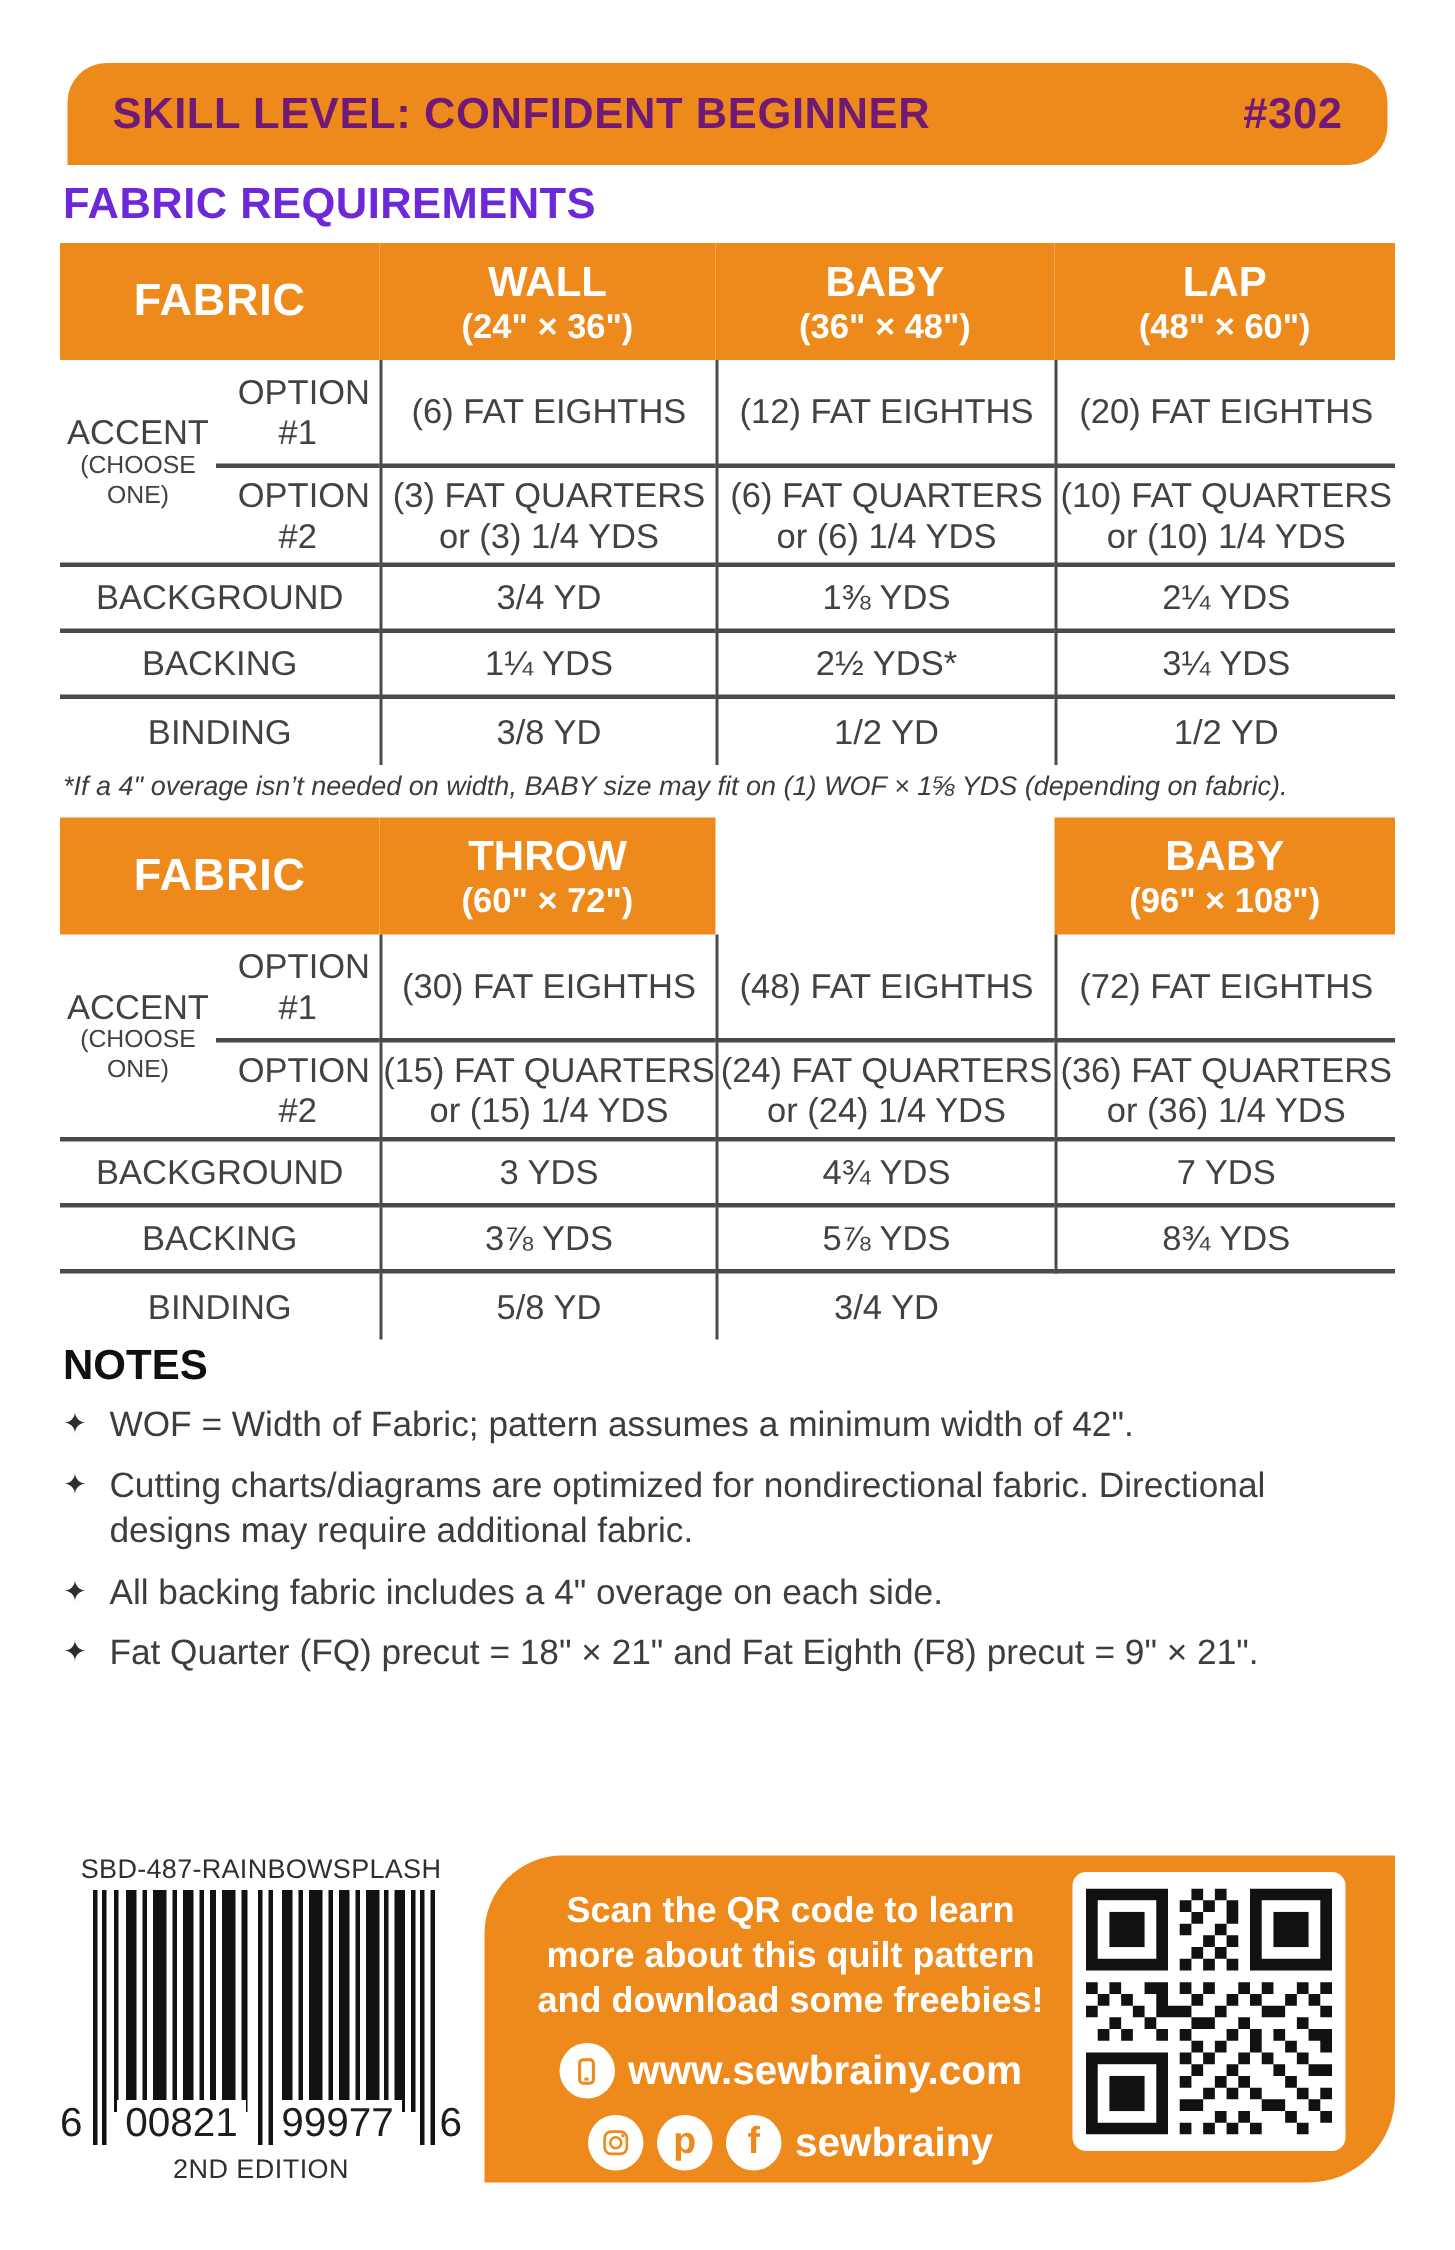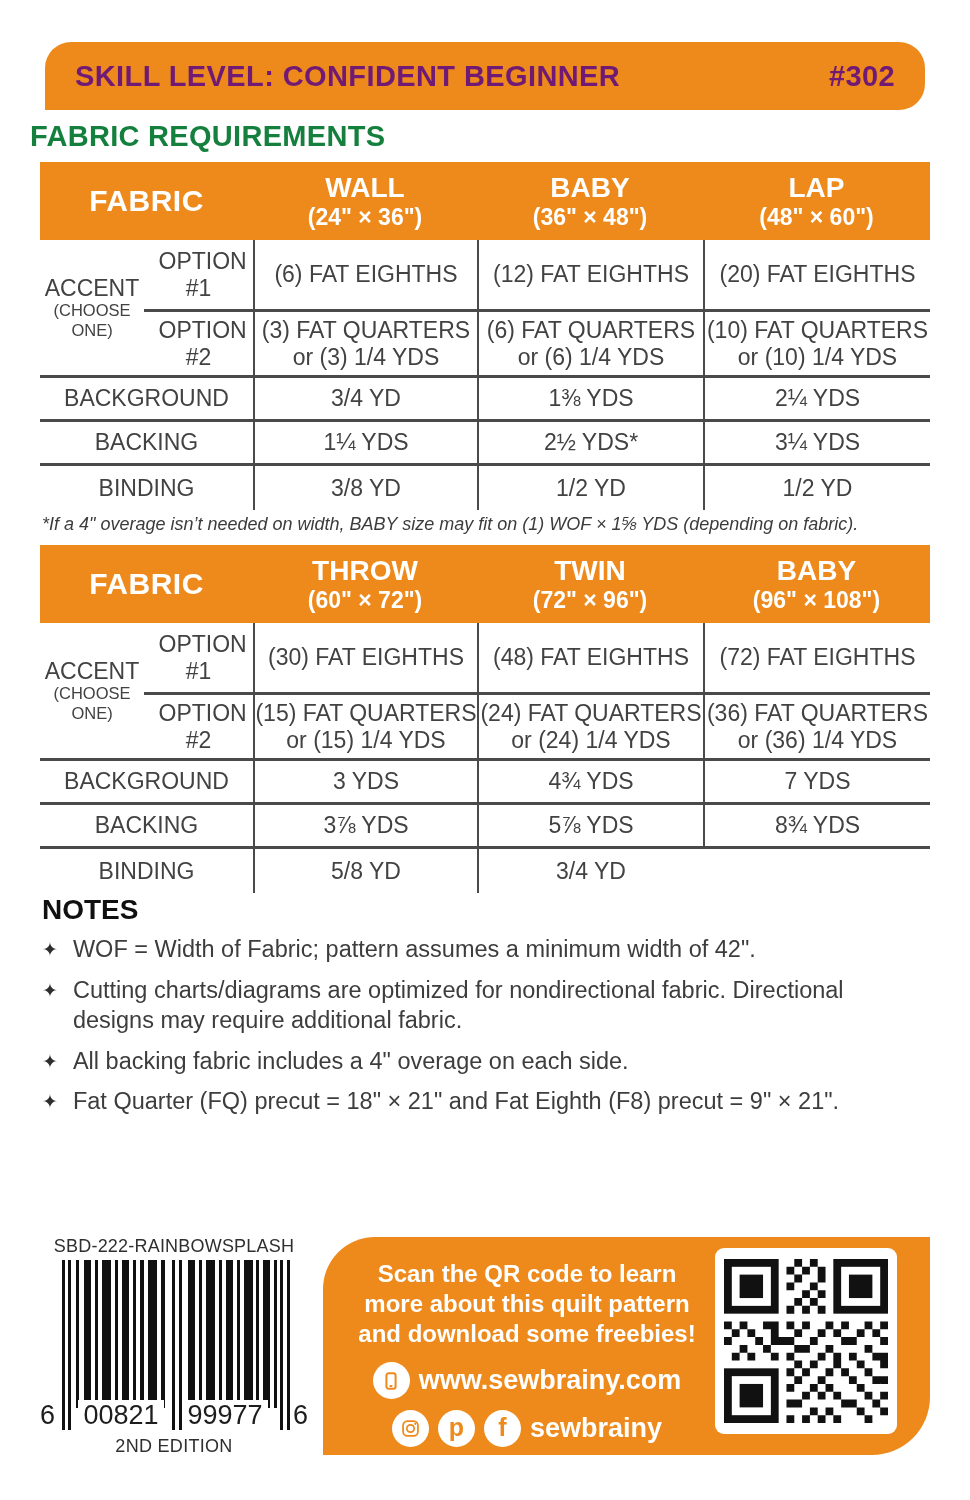--- a/index.html
+++ b/index.html
@@ -11,22 +11,22 @@
   body{margin:0;background:#ffffff;}
   .page{position:relative;width:970px;height:1500px;background:#fff;
         font-family:"Liberation Sans",sans-serif;overflow:hidden;}
 
   
   .skill-bar{position:absolute;left:45px;top:42px;width:880px;height:68px;
     background:var(--orange);border-radius:26px 26px 26px 0;
     display:flex;align-items:center;justify-content:space-between;
     padding:0 30px;color:#701a75;font-weight:bold;font-size:29px;letter-spacing:.4px;}
 
-  .section-title{position:absolute;left:30px;top:120px;font-size:29px;
-    font-weight:bold;color:#15803d;letter-spacing:.3px;}
+  .section-title{position:absolute;left:42px;top:120px;font-size:29px;
+    font-weight:bold;color:#6d28d9;letter-spacing:.3px;}
 
   
   .ftable{position:absolute;left:40px;width:890px;display:grid;
     grid-template-columns:104px 109px 224px 226px 227px;
     grid-template-rows:78px 72px 66px 44px 44px 44px;}
   .t1{top:162px;}
   .t2{top:545px;}
   .cell{display:flex;flex-direction:column;align-items:center;justify-content:center;
     text-align:center;color:#424242;font-size:23px;line-height:1.14;}
   .hdr{background:var(--orange);color:#fff;font-weight:bold;}
@@ -148,24 +148,20 @@
   </div>
 
   <div class="footnote">*If a 4" overage isn’t needed on width, BABY size may fit on (1) WOF × 1⅝ YDS (depending on fabric).</div>
 
   <div class="ftable t2">
     <div class="cell hdr hdr-fabric" style="grid-area:1/1/2/3">FABRIC</div>
     <div class="cell hdr hdr-size" style="grid-area:1/3/2/4">
       <span class="nm">THROW</span>
       <span class="dm">(60" × 72")</span>
     </div>
-    <div class="cell hdr hdr-size" style="grid-area:1/4/2/5">
-      <span class="nm">TWIN</span>
-      <span class="dm">(72" × 96")</span>
-    </div>
     <div class="cell hdr hdr-size" style="grid-area:1/5/2/6">
       <span class="nm">BABY</span>
       <span class="dm">(96" × 108")</span>
     </div>
 
     <div class="cell bb" style="grid-area:2/1/4/2">
       <span class="accent-main">ACCENT</span>
       <span class="accent-sub">(CHOOSE ONE)</span>
     </div>
     <div class="cell bb" style="grid-area:2/2/3/3">
@@ -220,21 +216,21 @@
       <span class="bullet">✦</span>
       <span>All backing fabric includes a 4" overage on each side.</span>
     </div>
     <div class="note-item">
       <span class="bullet">✦</span>
       <span>Fat Quarter (FQ) precut = 18" × 21" and Fat Eighth (F8) precut = 9" × 21".</span>
     </div>
   </div>
 
   <div class="barcode-block">
-    <div class="bc-label">SBD-222-RAINBOWSPLASH</div>
+    <div class="bc-label">SBD-487-RAINBOWSPLASH</div>
     <div class="bc-wrap">
       <svg class="bc-svg" width="250" height="170" viewBox="0 0 250 170">
         <g fill="#111">
           <rect x="14" y="0" width="3" height="170"></rect>
             <rect x="20" y="0" width="3" height="170"></rect>
           <rect x="28" y="0" width="3" height="148"></rect>
             <rect x="36" y="0" width="7" height="148"></rect>
           <rect x="47" y="0" width="3" height="148"></rect>
             <rect x="54" y="0" width="9" height="148"></rect>
           <rect x="67" y="0" width="3" height="148"></rect>

